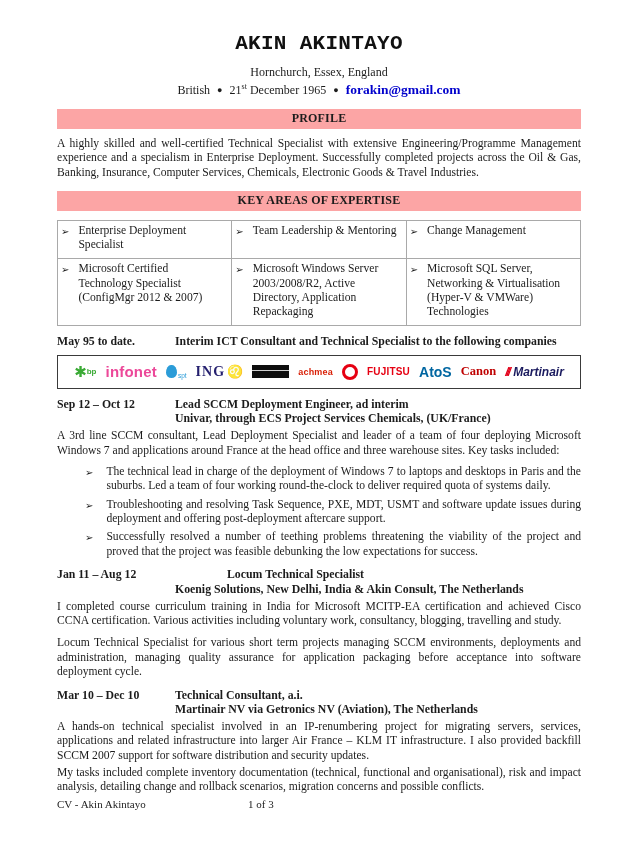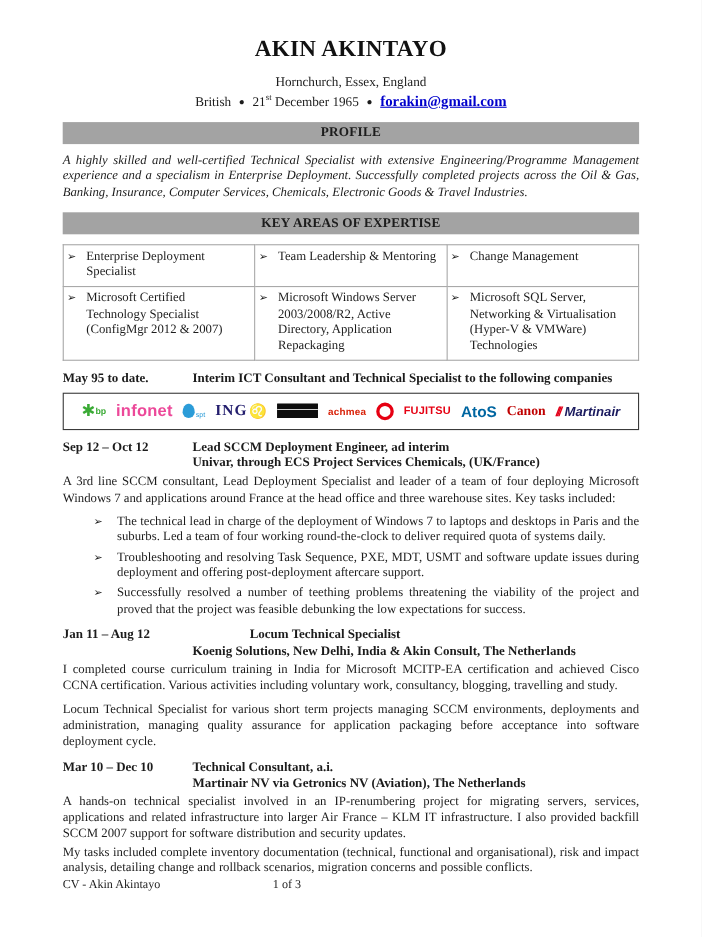--- a/index.html
+++ b/index.html
@@ -4,35 +4,35 @@
 <style>
   html,body{margin:0;padding:0;background:#e9e9e9;}
   .page{
     width:638px;height:852px;background:#ffffff;position:relative;
     box-sizing:border-box;padding:32px 57px 0 57px;
     font-family:"Liberation Serif",serif;color:#1c1c1c;overflow:hidden;
     margin:0 auto;
   }
   
   .name{
-    font-family:Liberation Serif, serif;font-weight:700;
+    font-family:Liberation Mono, monospace;font-weight:700;
     font-size:21px;text-align:center;margin:0 0 10px 0;letter-spacing:.3px;color:#111;
   }
   .location{text-align:center;font-size:12px;line-height:1.25;}
   .contact{text-align:center;font-size:12px;margin-top:2px;}
   .contact .dot{font-size:9px;vertical-align:1px;margin:0 7px;}
   .contact sup{font-size:8px;}
-  .email{color:#0000cc;font-weight:700;font-size:13.5px;text-decoration:underline;cursor:pointer;}
+  .email{color:#0000cc;font-weight:700;font-size:13.5px;cursor:pointer;}
   
   .bar{
-    background:#a3a3a3;text-align:center;font-weight:700;font-size:12px;
+    background:#fca5a5;text-align:center;font-weight:700;font-size:12px;
     padding:2px 0 3px 0;margin:11px 0 0 0;letter-spacing:.2px;
   }
   
-  .body-text{font-size:11.6px;line-height:1.24;text-align:justify;margin:8px 0 0 0;font-style:italic;}
+  .body-text{font-size:11.6px;line-height:1.24;text-align:justify;margin:8px 0 0 0;}
   
   table.expertise{width:100%;border-collapse:collapse;margin-top:9px;font-size:11.6px;}
   table.expertise td{border:1px solid #a9a9a9;vertical-align:top;padding:3px 6px 6px 3px;width:33.33%;}
   .cell{display:flex;gap:9px;line-height:1.22;}
   .blt{flex:none;font-size:10px;line-height:1.5;}
   
   .job-head{display:flex;font-weight:700;font-size:11.8px;line-height:1.25;margin-top:8px;}
   .job-date{flex:none;width:118px;}
   .job-titles{flex:1;}
   .indent-extra{margin-left:52px;}

